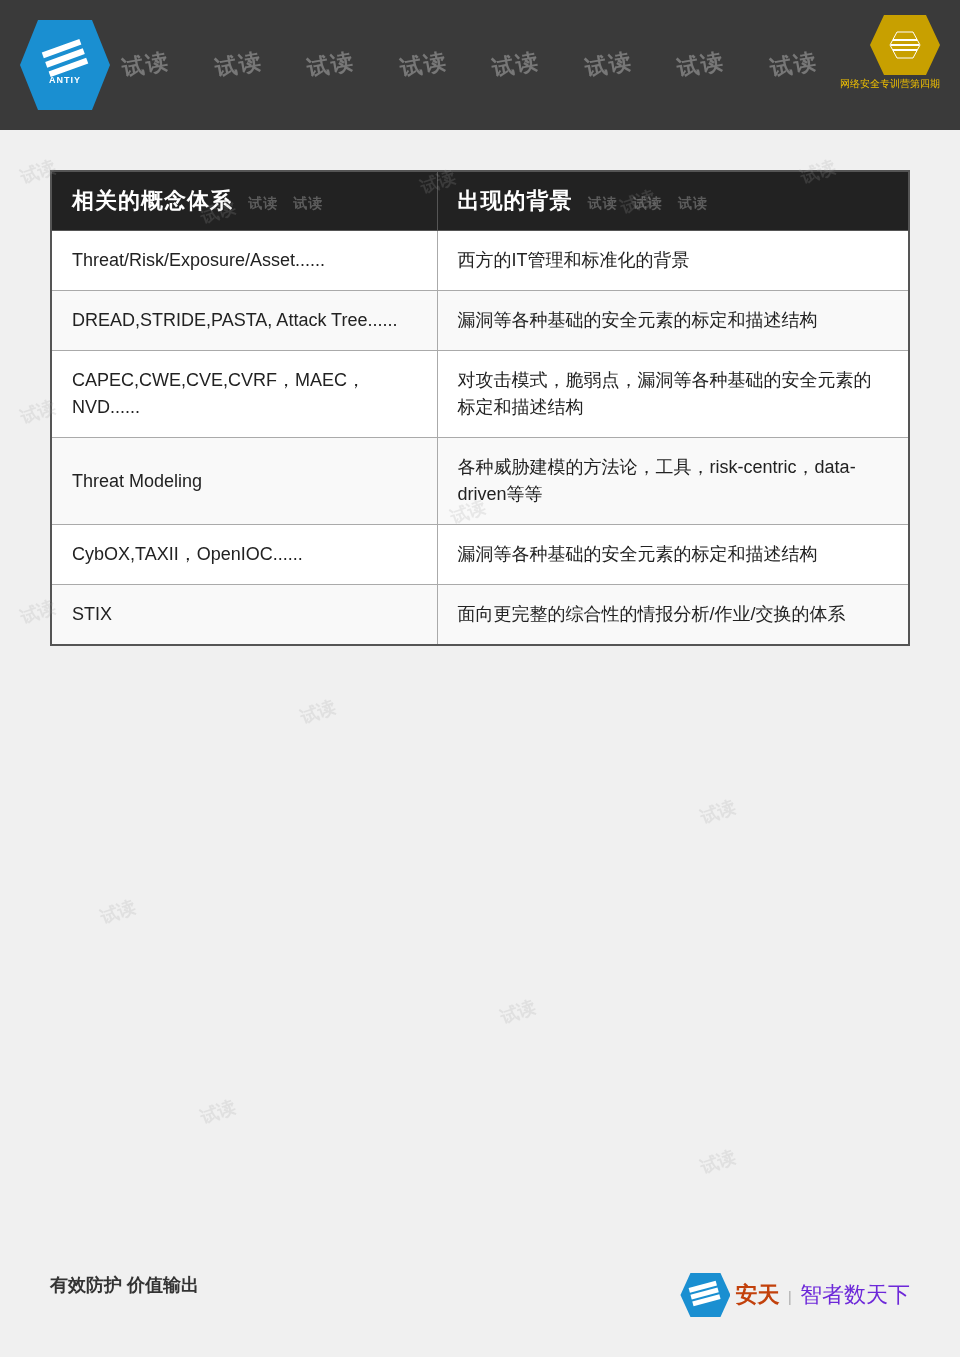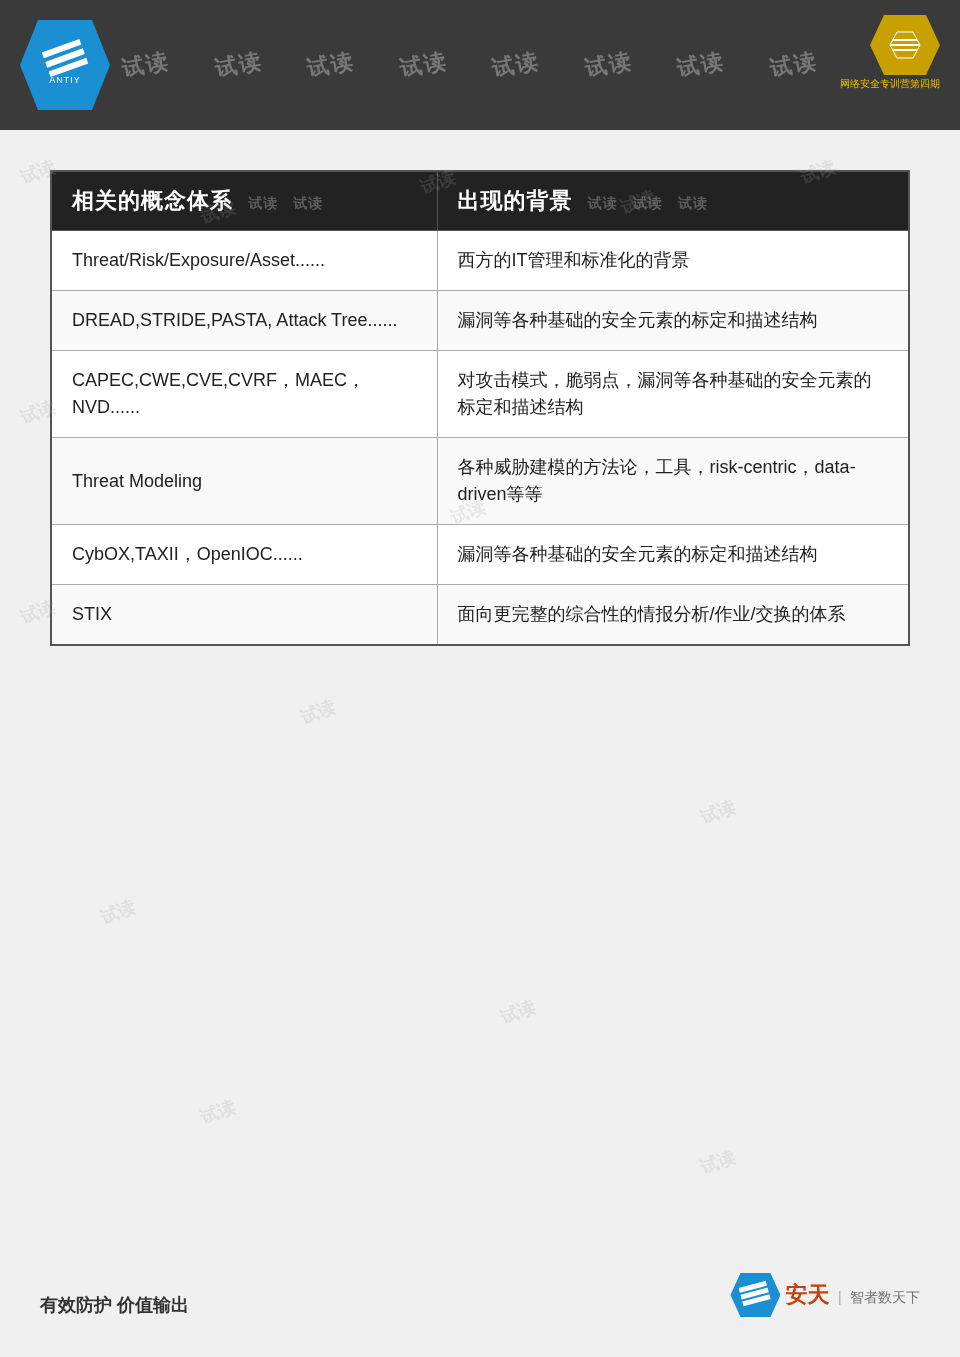--- a/index.html
+++ b/index.html
@@ -46,21 +46,21 @@
 
     .logo-stripe {
       width: 40px;
       height: 6px;
       background: white;
     }
 
     .logo-text {
       color: white;
       font-size: 9px;
-      font-weight: normal;
+      font-weight: bold;
       margin-top: 4px;
       letter-spacing: 1px;
     }
 
     
     .watermark-container {
       position: absolute;
       top: 0;
       left: 100px;
       right: 120px;
@@ -160,23 +160,23 @@
       width: 55%;
     }
 
     
     .footer {
       position: absolute;
       bottom: 40px;
       left: 0;
       right: 0;
       display: flex;
-      align-items: flex-end;
+      align-items: flex-start;
       justify-content: space-between;
-      padding: 0 40px;
+      padding: 0 50px;
     }
 
     .footer-left {
       font-size: 18px;
       color: #333;
       font-weight: bold;
     }
 
     .footer-right {
       display: flex;
@@ -209,22 +209,22 @@
       background: white;
     }
 
     .footer-brand-text {
       font-size: 22px;
       font-weight: bold;
       color: #c2410c;
     }
 
     .footer-brand-sub {
-      font-size: 14px;
-      color: #737373;
+      font-size: 22px;
+      color: #6d28d9;
     }
 
     
     .page-watermark {
       position: absolute;
       color: rgba(160, 160, 160, 0.2);
       font-size: 18px;
       font-weight: bold;
       transform: rotate(-20deg);
       pointer-events: none;

